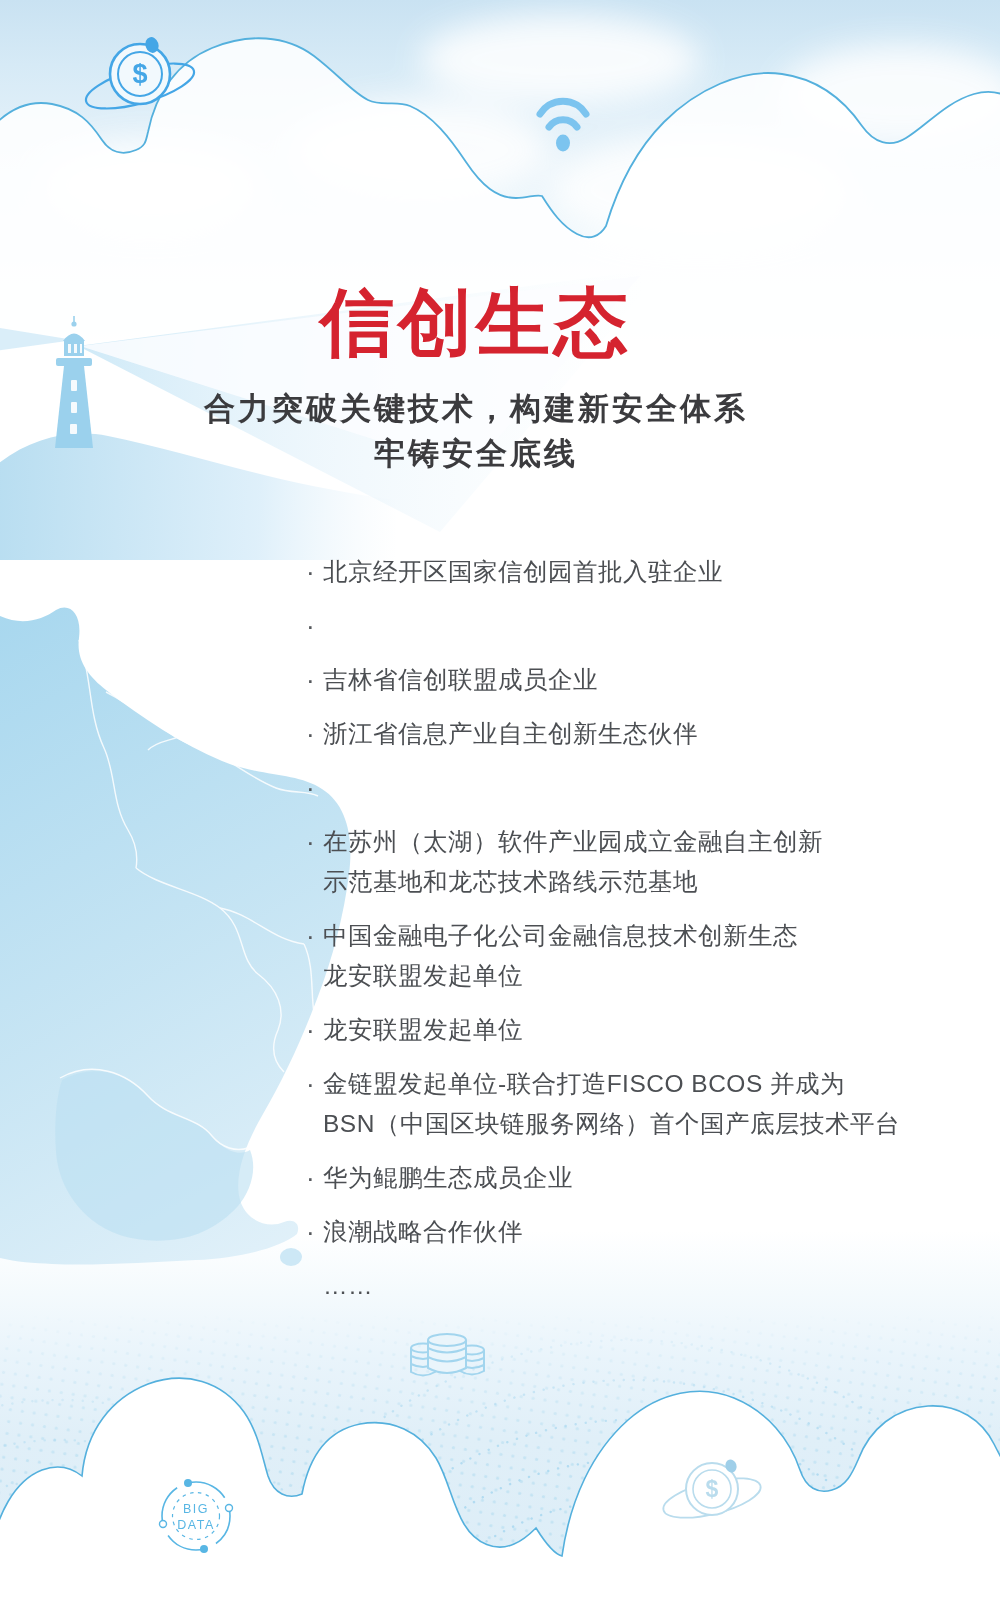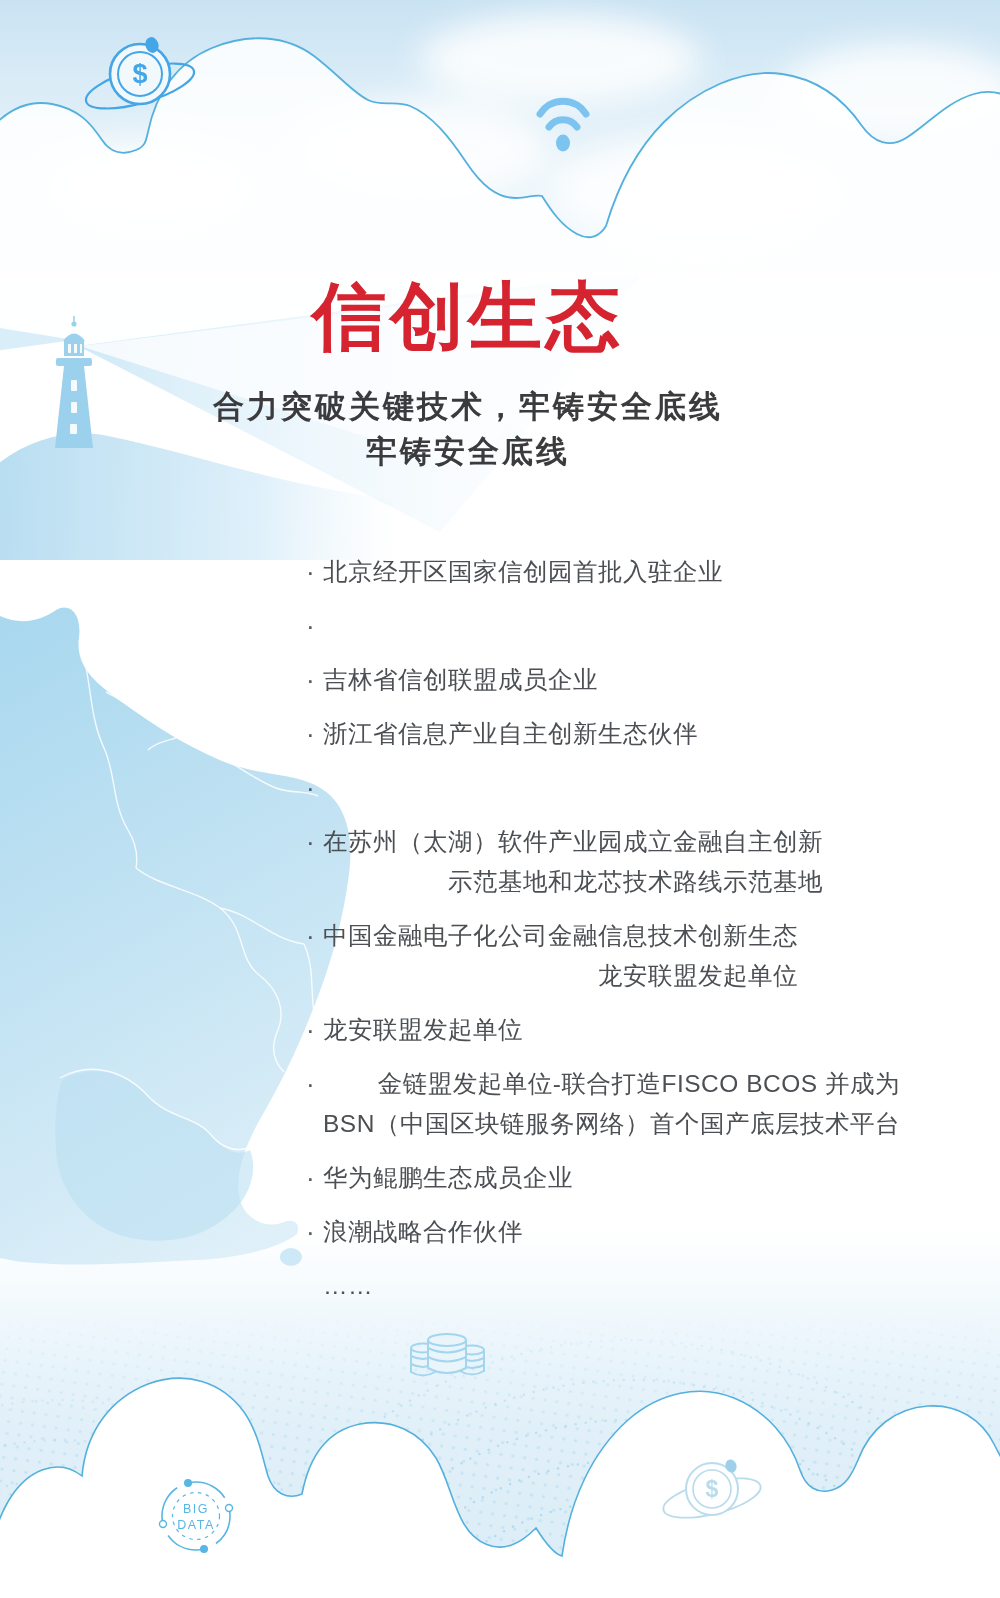--- a/index.html
+++ b/index.html
@@ -4,38 +4,37 @@
 <style>
   html,body{margin:0;padding:0;}
   body{
     width:1000px;height:1598px;position:relative;overflow:hidden;
     font-family:"Liberation Sans","DejaVu Sans",sans-serif;
     background:linear-gradient(180deg,
       #c9e2f2 0%,#d6eaf6 4%,#e4f1f9 9%,#f0f8fc 15%,#fbfdfe 22%,
       #ffffff 30%,#ffffff 77%,#f4fafd 81%,#e9f4fb 85%,#e0eff8 90%,#dcedf7 100%);
   }
   .bg{position:absolute;left:0;top:0;width:1000px;height:1598px;}
-  .hero{position:absolute;left:8px;top:284px;width:920px;text-align:center;z-index:5;font-family:Liberation Mono, monospace;}
+  .hero{position:absolute;left:16px;top:284px;width:920px;text-align:center;z-index:5;}
   .hero h1{
     margin:0 0 24px 0;font-size:74px;line-height:1.05;font-weight:900;
     color:#d5232f;letter-spacing:4px;
   }
   .hero .sub{
     font-size:31px;line-height:45px;font-weight:700;color:#3b3b3e;letter-spacing:3px;
   }
   .points{
     position:absolute;left:306px;top:552px;width:660px;z-index:5;
     margin:0;padding:0;list-style:none;display:flex;flex-direction:column;gap:14px;
   }
   .points li{display:flex;align-items:flex-start;}
   .points .dot{flex:0 0 17px;width:17px;font-size:26px;line-height:40px;color:#55585c;}
   .points .txt{
     font-size:24.5px;line-height:40px;color:#4c4f53;letter-spacing:0.5px;
     white-space:pre-line;
-    text-align:right;
   }
   .points li.more{padding-left:17px;}
 </style>
 </head>
 <body>
 
 <svg class="bg" width="1000" height="1598" viewBox="0 0 1000 1598" xmlns="http://www.w3.org/2000/svg">
   <defs>
     <filter id="soft" x="-60%" y="-60%" width="220%" height="220%">
         <feGaussianBlur stdDeviation="16"></feGaussianBlur>
@@ -189,21 +188,21 @@
     <ellipse cx="712" cy="1498" rx="50" ry="16" stroke-width="1.8" transform="rotate(-14 712 1498)"></ellipse>
     <circle cx="712" cy="1489" r="26" stroke-width="2" fill="#ffffff"></circle>
     <circle cx="712" cy="1489" r="19" stroke-width="1.6"></circle>
     <text x="712" y="1497" text-anchor="middle" font-size="23" font-weight="bold" fill="#b9dced" stroke="none">$</text>
     <ellipse cx="731" cy="1466" rx="5.5" ry="6.5" fill="#9fcfe9" stroke="none" transform="rotate(-18 731 1466)"></ellipse>
   </g>
 </svg>
 
 <header class="hero">
   <h1>信创生态</h1>
-  <div class="sub">合力突破关键技术，牢铸安全底线</div>
+  <div class="sub">合力突破关键技术，构建新安全体系</div>
   <div class="sub">牢铸安全底线</div>
 </header>
 
 <ul class="points">
   <li>
       <span class="dot">·</span>
       <span class="txt">北京经开区国家信创园首批入驻企业</span>
     </li>
   <li>
       <span class="dot">·</span>

